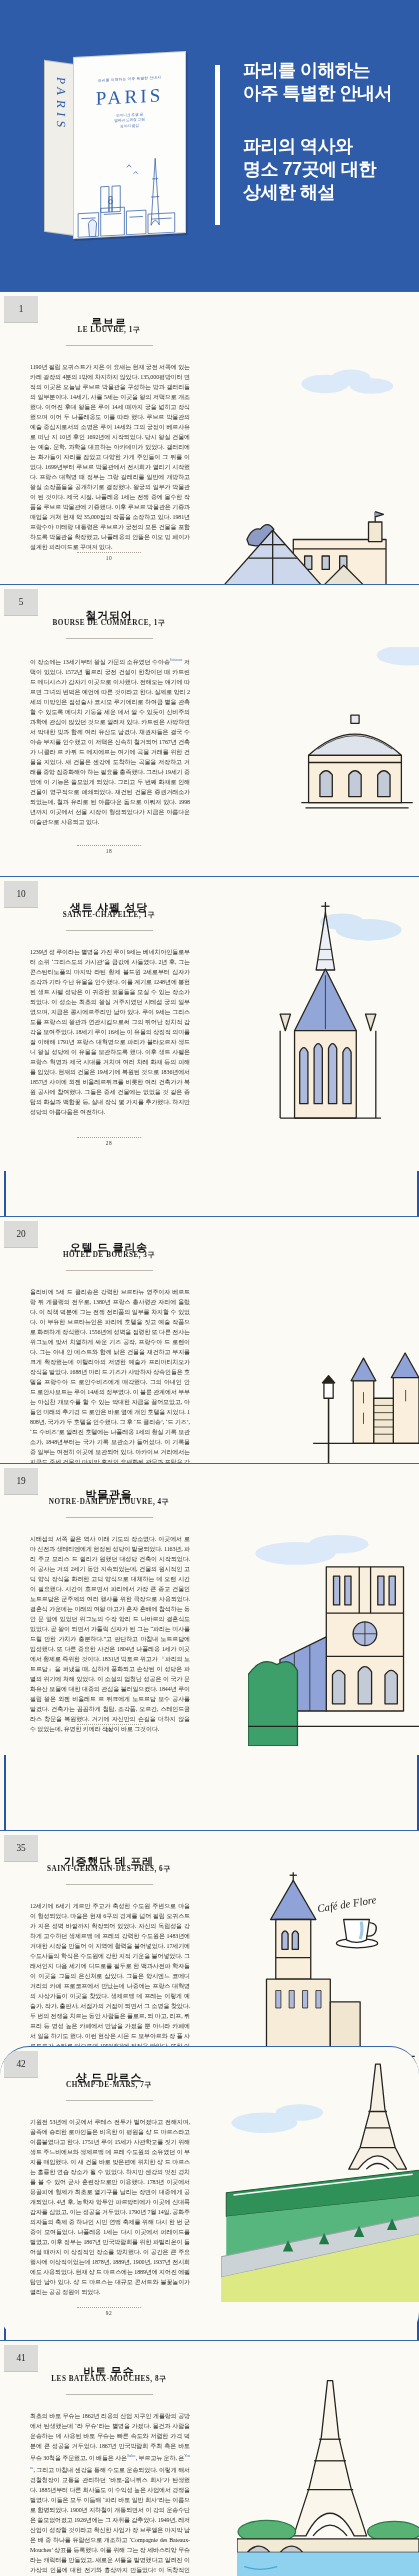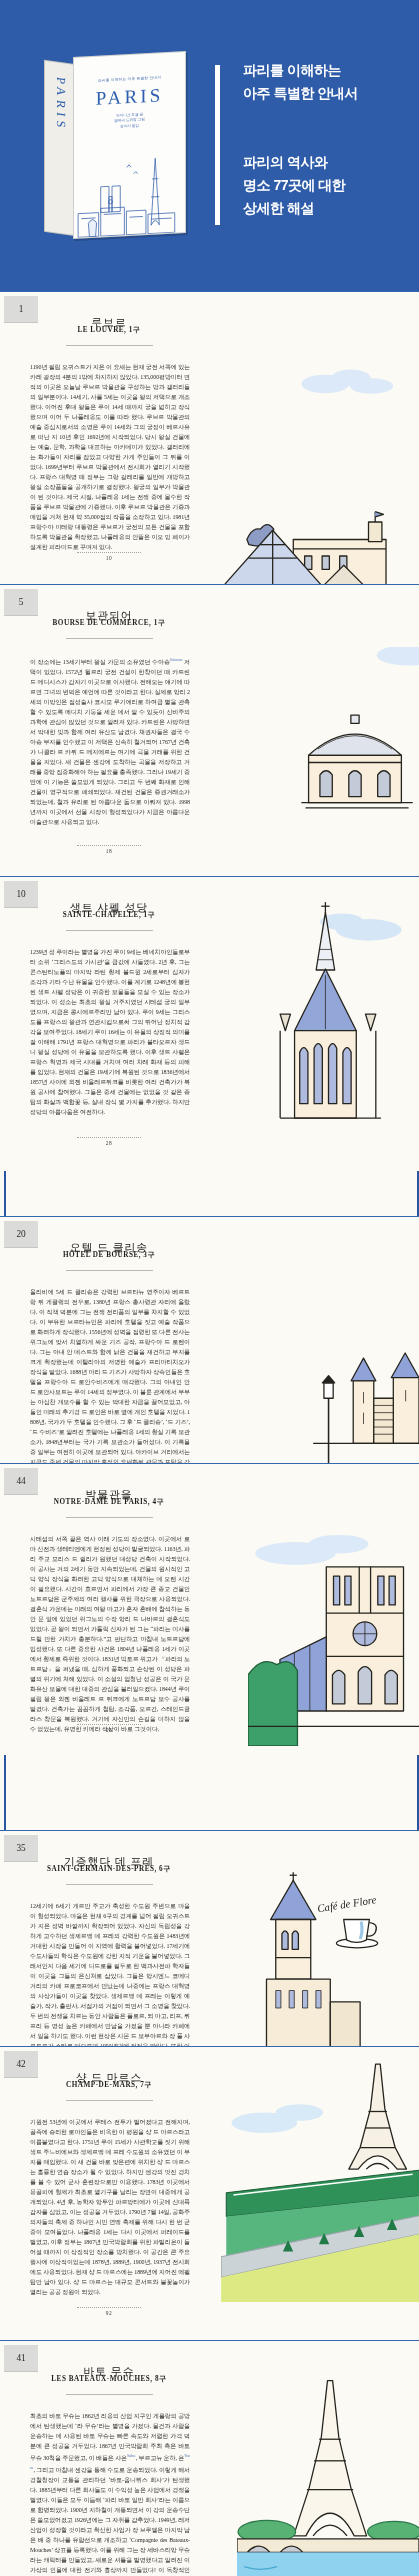--- a/index.html
+++ b/index.html
@@ -2,43 +2,43 @@
 <html style="font-size:8.2px"><head>
 <meta charset="utf-8">
 <style>
   html,body{margin:0;padding:0;background:#ffffff;}
   #root{position:relative;width:419px;height:3220px;overflow:hidden;background:#fcfaf5;
         font-family:"Liberation Serif",serif;}
   
   .banner{position:absolute;left:0;top:0;width:419px;height:291px;background:#2e5ca9;}
   .accent-bar{position:absolute;left:215px;top:65px;width:4.6px;height:160px;background:#ffffff;}
   .headline,.subheadline{position:absolute;left:243px;color:#ffffff;white-space:nowrap;
-        font-family:"Liberation Sans",sans-serif;font-weight:800;font-size:14px;line-height:23px;letter-spacing:-0.5px;}
+        font-family:"Liberation Sans",sans-serif;font-weight:800;font-size:18px;line-height:23px;letter-spacing:-0.5px;}
   .headline{top:59px;}
-  .subheadline{top:151px;}
+  .subheadline{top:135px;}
   
   .book{position:absolute;left:44px;top:54px;width:140px;height:187px;}
   .spine{position:absolute;left:0;top:7.7px;width:30px;height:170px;background:#f0eee8;
          border:0.5px solid rgba(0,0,0,.18);transform:skewY(8deg);display:flex;align-items:flex-start;justify-content:center;}
   .spine-title{writing-mode:vertical-rl;margin-top:14.4px;font-size:12.4px;letter-spacing:4.1px;color:#2f5fae;}
   .front{position:absolute;left:29px;top:0;width:111px;height:180px;background:#fdfdfb;
          border:0.5px solid rgba(0,0,0,.18);transform:skewY(-3deg);box-shadow:1.5px 2.1px 0 rgba(0,0,0,.18);
          text-align:center;overflow:hidden;}
   .cover-tagline{margin-top:21.6px;font-size:3.6px;color:#3a63ad;letter-spacing:0.3px;}
   .cover-title{margin-top:6.2px;font-size:19px;color:#2f5fae;letter-spacing:3.1px;line-height:19.6px;}
   .cover-credits{margin-top:6.2px;font-size:3.6px;color:#4a6fb5;line-height:5.7px;}
   .cover-skyline{position:absolute;left:0;bottom:-1px;width:111px;height:87px;}
   
   .frame-l,.frame-r{position:absolute;top:291px;width:1.5px;height:2923px;background:#2a55a2;}
   .frame-l{left:4.1px;} .frame-r{left:417px;}
   
   .place{position:absolute;left:0;width:419px;border-top:1.5px solid #3567af;overflow:hidden;background:#fcfaf5;}
   .badge{position:absolute;left:4.1px;top:4.1px;width:34px;height:26px;background:#dbdbd9;border-bottom:0.5px solid #c6c6c3;
          color:#2b2b2b;font-size:9.3px;display:flex;align-items:center;justify-content:center;}
-  .ptitle{position:absolute;left:0;top:15.5px;width:218px;text-align:center;font-size:10.8px;font-weight:400;
+  .ptitle{position:absolute;left:0;top:15.5px;width:218px;text-align:center;font-size:10.8px;font-weight:700;
           color:#141414;letter-spacing:1px;}
   .psub{position:absolute;left:0;top:33px;width:218px;text-align:center;font-size:7.2px;font-weight:700;
         color:#1d1d1d;letter-spacing:0.5px;}
   .pdiv{position:absolute;left:66px;top:53px;width:87px;border-top:0.5px solid #bdb9b0;}
   .pbody{position:absolute;left:30px;top:64px;width:160px;font-size:6px;line-height:10px;color:#2c2c2c;
          text-align:justify;word-break:break-all;letter-spacing:-0.1px;}
   .pbody sup{color:#4a6fb5;font-size:3.6px;letter-spacing:0;}
   .pdots{position:absolute;left:77px;top:260px;width:64px;border-top:0.5px dotted #a9a59b;}
   .pnum{position:absolute;left:0;top:263px;width:218px;text-align:center;font-size:5.4px;color:#3c3c3c;letter-spacing:0.5px;}
   .art{position:absolute;}
@@ -131,21 +131,21 @@
         <line x1="110" y1="334" x2="110" y2="440"></line>
           <line x1="63" y1="388" x2="157" y2="388"></line>
           <line x1="86" y1="362" x2="134" y2="362"></line>
         <line x1="0" y1="440" x2="394" y2="440"></line>
       </g>
     </svg>
   </section>
 
   <section class="place" style="top:584px;height:292px;">
     <div class="badge">5</div>
-    <h2 class="ptitle">보관되어</h2>
+    <h2 class="ptitle">철거되어</h2>
     <div class="psub">BOURSE DE COMMERCE, 1구</div>
     <div class="pdiv"></div>
     <p class="pbody">이 장소에는 13세기부터 왕실 가문의 소유였던 수아송<sup>Soissons</sup> 저택이 있었다. 1572년 튈르리 궁전 건설이 한창이던 때 카트린 드 메디시스가 갑자기 이곳으로 이사했다. 전해오는 얘기에 따르면 그녀의 변덕은 예언에 따른 것이라고 한다. 실제로 앙리 2세의 미망인은 점성술사 코시모 루기에리로 하여금 별을 관측할 수 있도록 메디치 기둥을 세운 데서 알 수 있듯이 신비주의 과학에 관심이 많았던 것으로 알려져 있다. 카트린은 사망하면서 막대한 빚과 함께 여러 유산도 남겼다. 채권자들은 결국 수아송 부지를 인수했고 이 저택은 신속히 철거되어 1767년 건축가 니콜라 르 카뮈 드 메지에르는 여기에 곡물 거래를 위한 건물을 지었다. 새 건물은 센강에 도착하는 곡물을 저장하고 거래를 중앙 집중화해야 하는 필요를 충족했다. 그러나 19세기 중반에 이 기능은 쓸모없게 되었다. 그리고 두 번째 화재로 인해 건물이 영구적으로 폐쇄되었다. 재건된 건물은 증권거래소가 되었는데, 철과 유리로 된 아름다운 돔으로 이뤄져 있다. 1998년까지 이곳에서 선물 시장이 형성되었다가 지금은 아름다운 미술관으로 사용되고 있다.</p>
     <div class="pdots"></div>
     <div class="pnum">18</div>
     <svg class="art" style="left:291px;top:62px;" width="129" height="165" viewBox="0 0 250 320">
       <ellipse cx="228" cy="16" rx="62" ry="20" fill="#dce9f8"></ellipse>
       <g stroke="#26241e" stroke-width="2.5" stroke-linejoin="round">
         <rect x="116" y="132" width="16" height="16" fill="#e7e9ee"></rect>
         <path d="M34 210 Q124 128 214 210 Z" fill="#dfe3ec"></path>
@@ -228,23 +228,23 @@
             <line x1="128" y1="208" x2="166" y2="208"></line>
             <line x1="128" y1="222" x2="166" y2="222"></line>
           </g>
         <line x1="10" y1="240" x2="216" y2="240"></line>
         <line x1="0" y1="330" x2="216" y2="330"></line>
       </g>
     </svg>
   </section>
 
   <section class="place" style="top:1463px;height:291px;">
-    <div class="badge">44</div>
+    <div class="badge">19</div>
     <h2 class="ptitle">박물관을</h2>
-    <div class="psub">NOTRE-DAME DE PARIS, 4구</div>
+    <div class="psub">NOTRE-DAME DE LOUVRE, 4구</div>
     <div class="pdiv"></div>
     <p class="pbody">시테섬의 서쪽 끝은 역사 이래 기도의 장소였다. 이곳에서 로마 신전과 생테티엔에게 헌정된 성당이 발굴되었다. 1163년, 파리 주교 모리스 드 쉴리가 원했던 대성당 건축이 시작되었다. 이 공사는 거의 2세기 동안 지속되었는데, 건물의 원시적인 고딕 양식 장식을 화려한 고딕 양식으로 대체하는 데 오랜 시간이 필요했다. 시간이 흐르면서 파리에서 가장 큰 종교 건물인 노트르담은 군주제의 여러 행사를 위한 극장으로 사용되었다. 결혼식 가운데는 미래의 여왕 마고가 혼자 혼배에 참석하는 동안 문 앞에 있었던 위그노의 수장 앙리 드 나바르의 결혼식도 있었다. 곧 왕이 되면서 가톨릭 신자가 된 그는 “파리는 미사를 드릴 만한 가치가 충분하다.”고 판단하고 마침내 노트르담에 입성했다. 또 다른 중요한 사건은 1804년 나폴레옹 1세가 이곳에서 황제로 즉위한 것이다. 1831년 빅토르 위고가 『파리의 노트르담』을 펴냈을 때, 심하게 풍화되고 손상된 이 성당은 파멸의 위기에 처해 있었다. 이 소설의 엄청난 성공은 이 국가 문화유산 보물에 대한 대중의 관심을 불러일으켰다. 1844년 루이 필립 왕은 외젠 비올레트 르 뒤크에게 노트르담 보수 공사를 맡겼다. 건축가는 꼼꼼하게 첨탑, 조각품, 오르간, 스테인드글라스 창문을 복원했다. 거기에 자신만의 손길을 더하지 않을 수 없었는데, 유명한 키메라 석상이 바로 그것이다.</p>
     <div class="pdots"></div>
     <div class="pnum">58</div>
     <svg class="art" style="left:248px;top:40px;" width="171" height="242" viewBox="0 0 332 470">
       <g fill="#dce9f8">
           <ellipse cx="92" cy="96" rx="78" ry="22"></ellipse>
           <ellipse cx="176" cy="78" rx="58" ry="18"></ellipse>
         </g>
       <g stroke="#26241e" stroke-width="2.5" stroke-linejoin="round">
@@ -308,21 +308,21 @@
             <rect x="30" y="240" width="10" height="34"></rect>
             <rect x="56" y="240" width="10" height="34"></rect>
             <rect x="82" y="240" width="10" height="34"></rect>
             <rect x="108" y="240" width="10" height="34"></rect>
           </g>
         <line x1="0" y1="368" x2="300" y2="368"></line>
       </g>
     </svg>
   </section>
 
-  <section class="place" style="top:2046px;height:294px;">
+  <section class="place" style="top:2046px;height:294px;border-radius:29px;">
     <div class="badge">42</div>
     <h2 class="ptitle">샹 드 마르스</h2>
     <div class="psub">CHAMP-DE-MARS, 7구</div>
     <div class="pdiv"></div>
     <p class="pbody">기원전 53년에 이곳에서 루테스 전투가 벌어졌다고 전해지며, 골족에 승리한 로마인들은 비옥한 이 평원을 샹 드 마르스라고 이름붙였다고 한다. 1751년 루이 15세가 사관학교를 짓기 위해 생트 주느비에브와 생제르맹 데 프레 수도원의 소유였던 이 부지를 매입했다. 이 새 건물 바로 맞은편에 위치한 샹 드 마르스는 훌륭한 연습 장소가 될 수 있었다. 하지만 센강의 멋진 경치를 볼 수 있어 군사 훈련장으로만 이용했다. 1783년 이곳에서 몽골피에 형제가 최초로 열기구를 날리는 장면이 대중에게 공개되었다. 4년 후, 농학자 앙투안 파르망티에가 이곳에 신대륙 감자를 심었고, 이는 성공을 거두었다. 1790년 7월 14일, 공화주의자들의 축제 중 하나인 시민 연맹 축제를 위해 다시 한 번 군중이 모여들었다. 나폴레옹 1세는 다시 이곳에서 퍼레이드를 벌였고, 이후 정부는 1867년 만국박람회를 위한 파빌리온이 들어설 때까지 이 상징적인 장소를 방치했다. 이 공간은 큰 주요 행사에 이상적이었는데 1878년, 1889년, 1900년, 1937년 전시회에도 사용되었다. 현재 샹 드 마르스에는 1889년에 지어진 에펠탑만 남아 있다. 샹 드 마르스는 대규모 콘서트와 불꽃놀이가 열리는 공공 정원이 되었다.</p>
     <div class="pdots"></div>
     <div class="pnum">92</div>
     <svg class="art" style="left:221px;top:13.4px;" width="199" height="242" viewBox="0 0 386 470">
       <g fill="#d8e9f7">
           <ellipse cx="84" cy="122" rx="64" ry="20"></ellipse>

